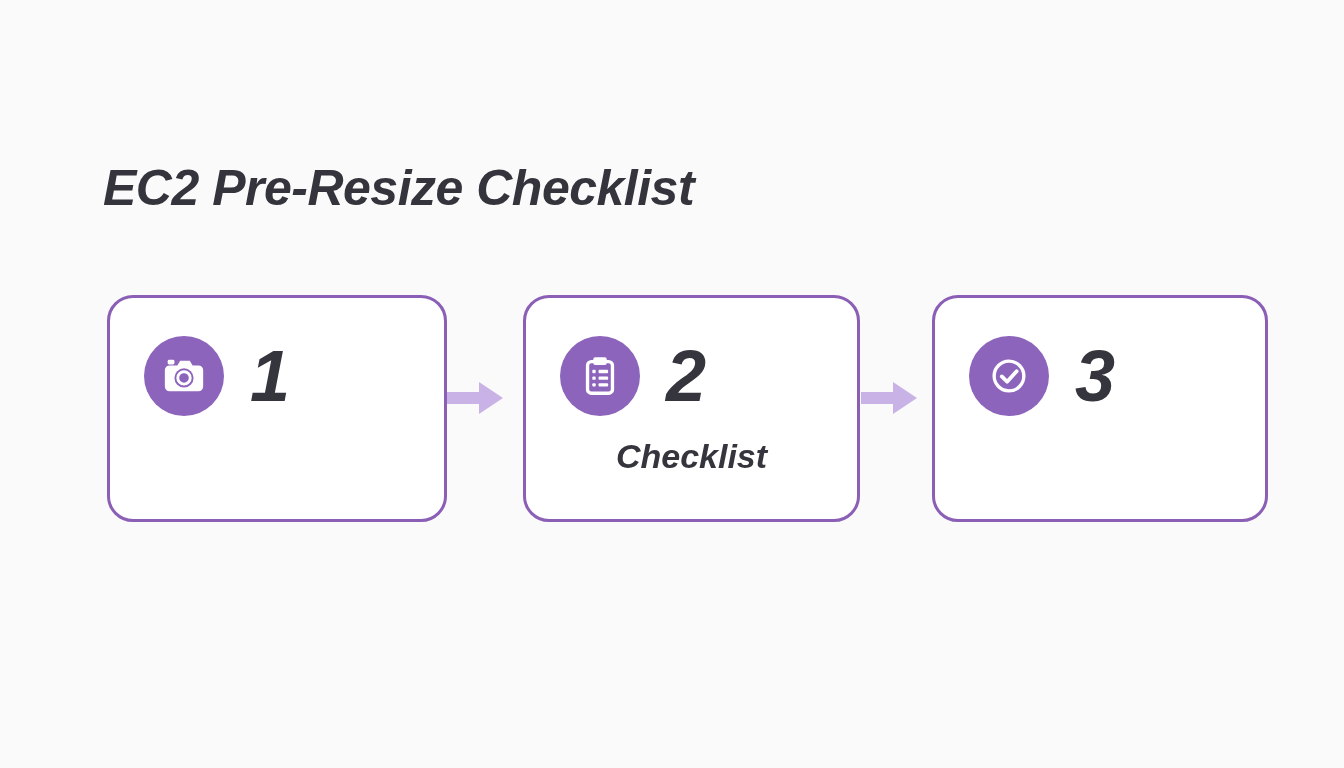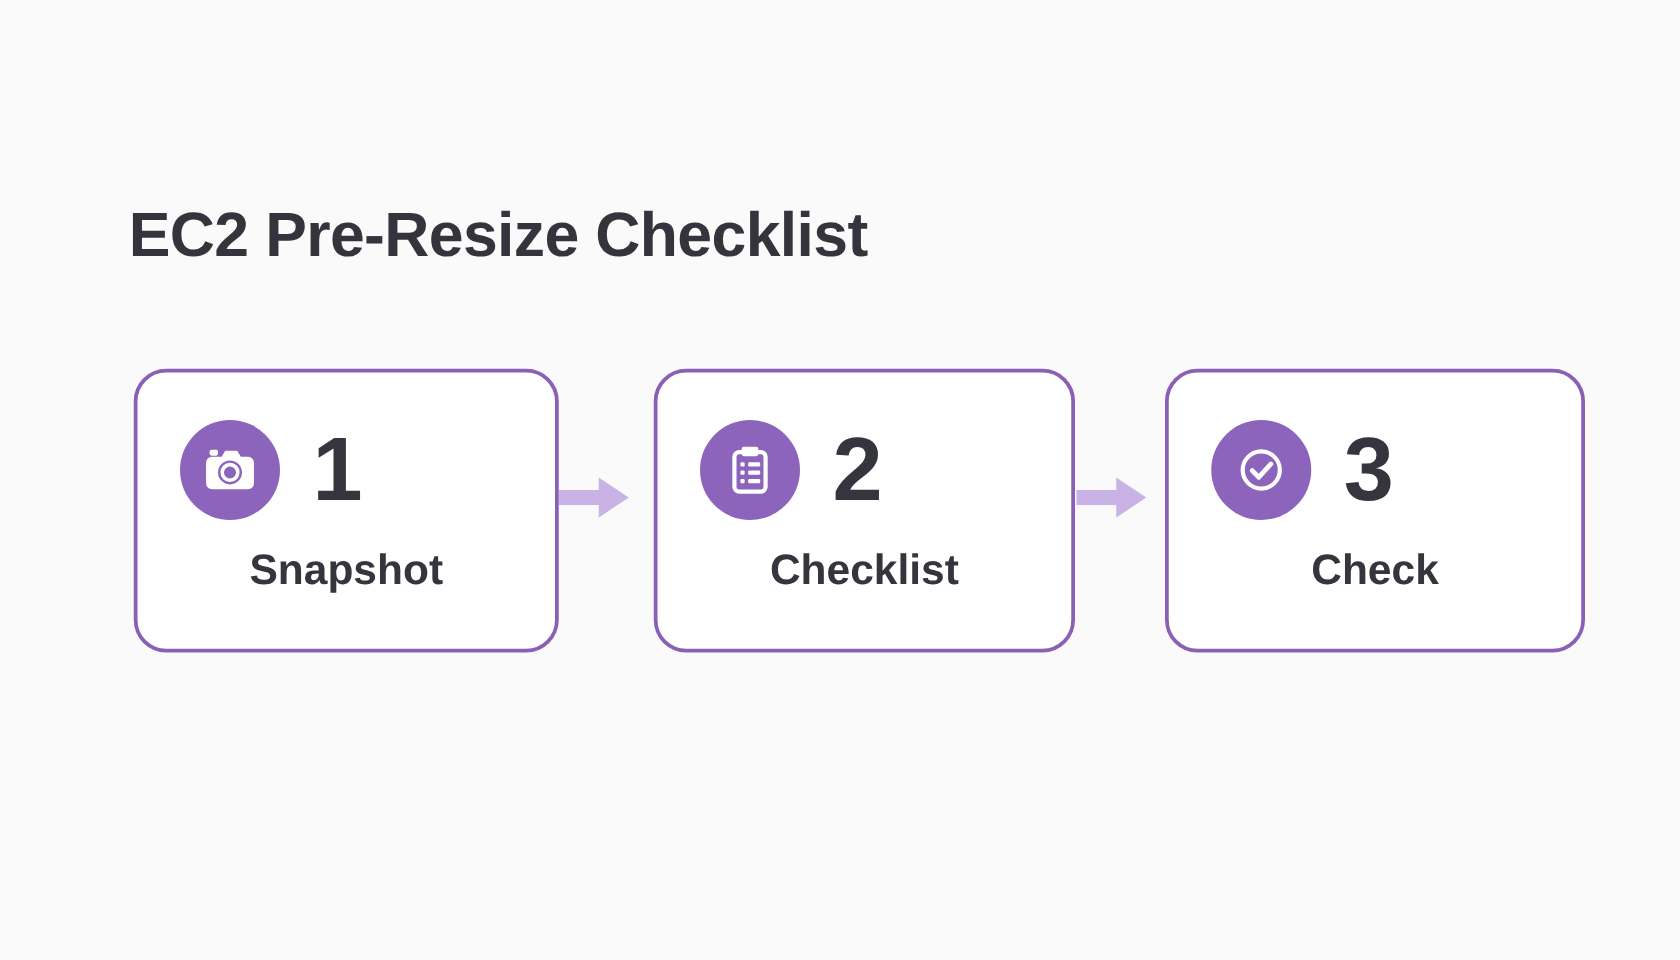--- a/index.html
+++ b/index.html
@@ -15,20 +15,21 @@
   html, body {
     width: 1344px; height: 768px;
     background: var(--page-background);
     font-family: "Liberation Sans", sans-serif;
     overflow: hidden;
   }
   .stage {
     position: relative;
     width: 1284px; height: 768px;
     background: var(--page-background);
+    font-style: italic;
   }
   .title {
     position: absolute;
     left: 103px; top: 163px;
     font-size: 50px;
     font-weight: 700;
     letter-spacing: -0.5px;
     color: var(--heading-text);
     line-height: 1;
     white-space: nowrap;
@@ -100,21 +101,20 @@
           <svg width="46" height="46" viewBox="0 0 48 48">
             <rect x="7" y="7" width="7" height="5" rx="1.5" fill="#ffffff"></rect>
             <path d="M17 13 L20 8 H30 L33 13 H39 A5 5 0 0 1 44 18 V35 A5 5 0 0 1 39 40 H9 A5 5 0 0 1 4 35 V18 A5 5 0 0 1 9 13 Z" fill="#ffffff"></path>
             <circle cx="24" cy="26" r="10" fill="#8d64bc"></circle>
             <circle cx="24" cy="26" r="6.5" fill="none" stroke="#ffffff" stroke-width="3"></circle>
           </svg>
         </span>
       </div>
       <div class="step-number">1</div>
     </div>
-    <div class="step-label">Snapshot</div>
   </div>
 
   <div class="arrow arrow-1">
     <svg width="58" height="36" viewBox="0 0 58 36">
       <polygon points="0,12 32,12 32,2 56,18 32,34 32,24 0,24" fill="#c9b3e6"></polygon>
     </svg>
   </div>
 
   <div class="card card-2">
     <div class="card-top-row">
@@ -148,16 +148,15 @@
       <div class="icon-circle">
         <span>
           <svg width="46" height="46" viewBox="0 0 48 48">
             <circle cx="24" cy="24" r="15.5" fill="none" stroke="#ffffff" stroke-width="3.5"></circle>
             <polyline points="16.5,24.5 22,30 32,19" fill="none" stroke="#ffffff" stroke-width="4" stroke-linecap="round" stroke-linejoin="round"></polyline>
           </svg>
         </span>
       </div>
       <div class="step-number">3</div>
     </div>
-    <div class="step-label">Check</div>
   </div>
 
 </div>
 
 </body></html>

